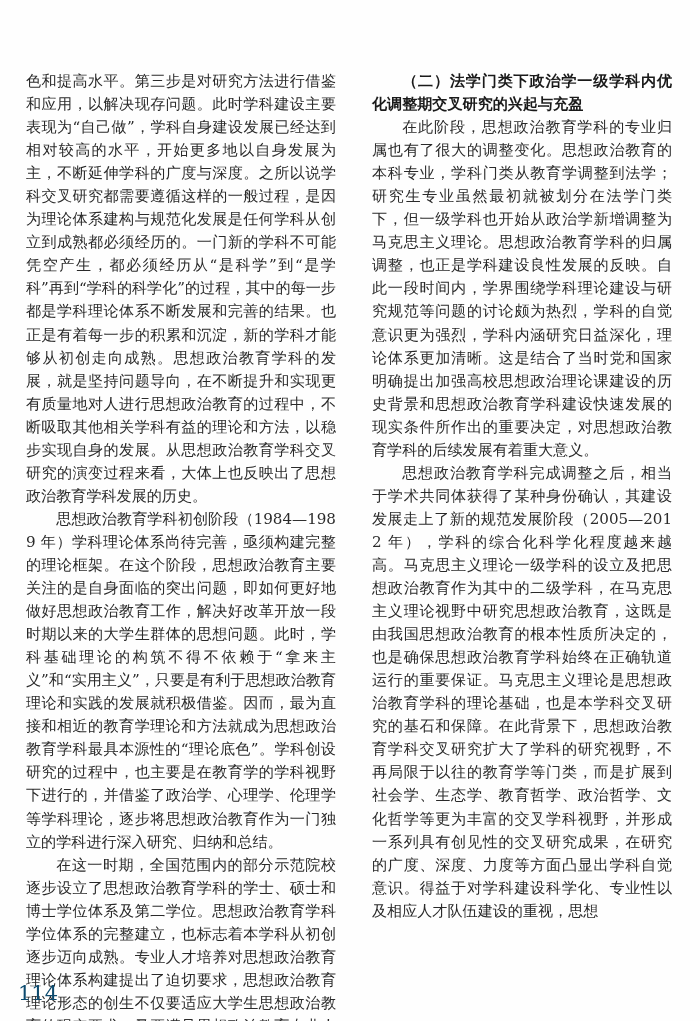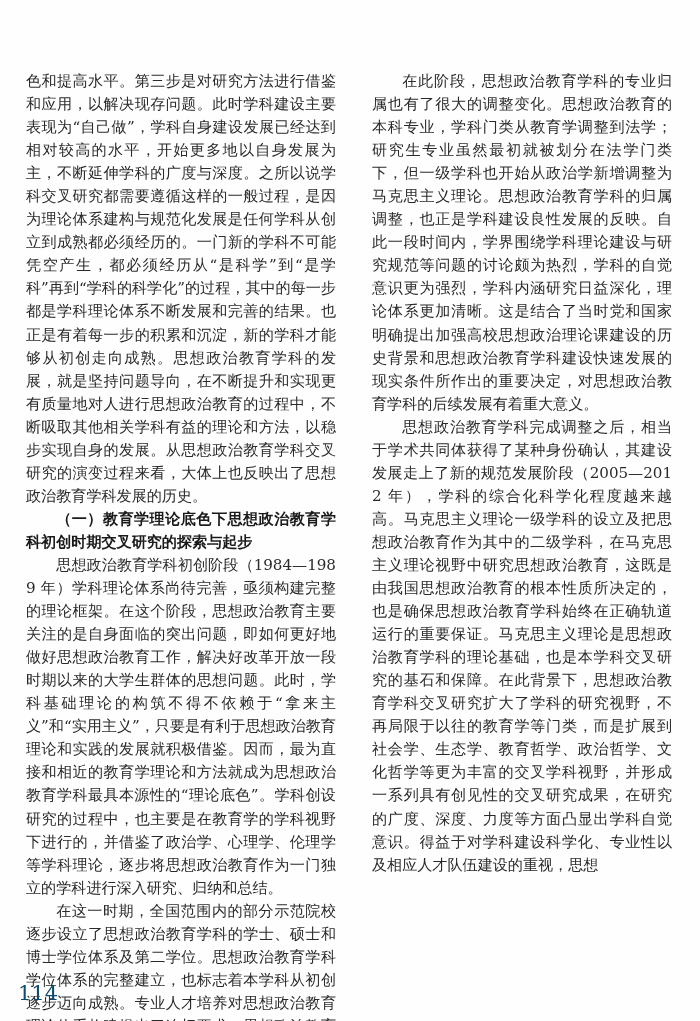--- a/index.html
+++ b/index.html
@@ -83,26 +83,26 @@
   }
 </style>
 </head>
 <body>
 
 <div class="page">
   <div class="columns">
 
     <div class="col col-left">
       <p class="para cont">色和提高水平。第三步是对研究方法进行借鉴和应用，以解决现存问题。此时学科建设主要表现为“自己做”，学科自身建设发展已经达到相对较高的水平，开始更多地以自身发展为主，不断延伸学科的广度与深度。之所以说学科交叉研究都需要遵循这样的一般过程，是因为理论体系建构与规范化发展是任何学科从创立到成熟都必须经历的。一门新的学科不可能凭空产生，都必须经历从“是科学”到“是学科”再到“学科的科学化”的过程，其中的每一步都是学科理论体系不断发展和完善的结果。也正是有着每一步的积累和沉淀，新的学科才能够从初创走向成熟。思想政治教育学科的发展，就是坚持问题导向，在不断提升和实现更有质量地对人进行思想政治教育的过程中，不断吸取其他相关学科有益的理论和方法，以稳步实现自身的发展。从思想政治教育学科交叉研究的演变过程来看，大体上也反映出了思想政治教育学科发展的历史。</p>
-      <p class="heading">（一）教育学理论底色下思想政治教育学科初创时期交叉研究的探索与起步</p>
       <p class="para">思想政治教育学科初创阶段（1984—1989 年）学科理论体系尚待完善，亟须构建完整的理论框架。在这个阶段，思想政治教育主要关注的是自身面临的突出问题，即如何更好地做好思想政治教育工作，解决好改革开放一段时期以来的大学生群体的思想问题。此时，学科基础理论的构筑不得不依赖于“拿来主义”和“实用主义”，只要是有利于思想政治教育理论和实践的发展就积极借鉴。因而，最为直接和相近的教育学理论和方法就成为思想政治教育学科最具本源性的“理论底色”。学科创设研究的过程中，也主要是在教育学的学科视野下进行的，并借鉴了政治学、心理学、伦理学等学科理论，逐步将思想政治教育作为一门独立的学科进行深入研究、归纳和总结。</p>
       <p class="para">在这一时期，全国范围内的部分示范院校逐步设立了思想政治教育学科的学士、硕士和博士学位体系及第二学位。思想政治教育学科学位体系的完整建立，也标志着本学科从初创逐步迈向成熟。专业人才培养对思想政治教育理论体系构建提出了迫切要求，思想政治教育理论形态的创生不仅要适应大学生思想政治教育的现实要求，又要满足思想政治教育专业人才培养所需。从不同学科中汲取适宜的滋养成为必然。但值得注意的是，此时思想政治教育学科发展仍面临不少困局。由于学科成长积淀时间短和研究者学科背景差异的客观存在，致使思想政治教育基础理论的自洽性、完整性和体系性在这一时期还没有得到充分凸显。</p>
     </div>
 
     <div class="col col-right">
+      <p class="heading">（二）法学门类下政治学一级学科内优化调整期交叉研究的兴起与充盈</p>
       <p class="para">在此阶段，思想政治教育学科的专业归属也有了很大的调整变化。思想政治教育的本科专业，学科门类从教育学调整到法学；研究生专业虽然最初就被划分在法学门类下，但一级学科也开始从政治学新增调整为马克思主义理论。思想政治教育学科的归属调整，也正是学科建设良性发展的反映。自此一段时间内，学界围绕学科理论建设与研究规范等问题的讨论颇为热烈，学科的自觉意识更为强烈，学科内涵研究日益深化，理论体系更加清晰。这是结合了当时党和国家明确提出加强高校思想政治理论课建设的历史背景和思想政治教育学科建设快速发展的现实条件所作出的重要决定，对思想政治教育学科的后续发展有着重大意义。</p>
       <p class="para">思想政治教育学科完成调整之后，相当于学术共同体获得了某种身份确认，其建设发展走上了新的规范发展阶段（2005—2012 年），学科的综合化科学化程度越来越高。马克思主义理论一级学科的设立及把思想政治教育作为其中的二级学科，在马克思主义理论视野中研究思想政治教育，这既是由我国思想政治教育的根本性质所决定的，也是确保思想政治教育学科始终在正确轨道运行的重要保证。马克思主义理论是思想政治教育学科的理论基础，也是本学科交叉研究的基石和保障。在此背景下，思想政治教育学科交叉研究扩大了学科的研究视野，不再局限于以往的教育学等门类，而是扩展到社会学、生态学、教育哲学、政治哲学、文化哲学等更为丰富的交叉学科视野，并形成一系列具有创见性的交叉研究成果，在研究的广度、深度、力度等方面凸显出学科自觉意识。得益于对学科建设科学化、专业性以及相应人才队伍建设的重视，思想</p>
     </div>
 
   </div>
 
   <div class="pagenum">114</div>
 </div>
 
 </body></html>

